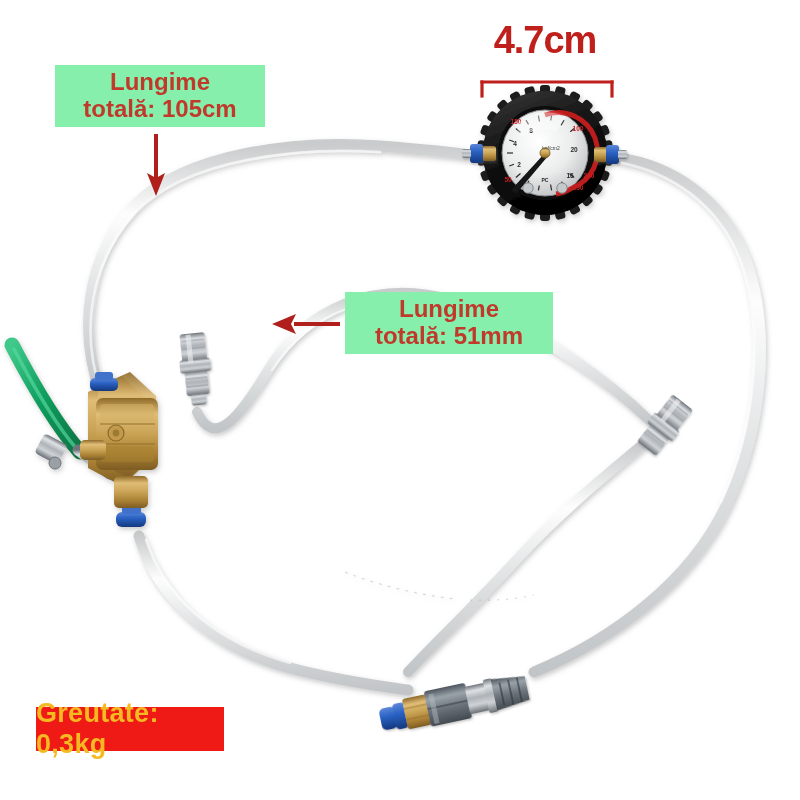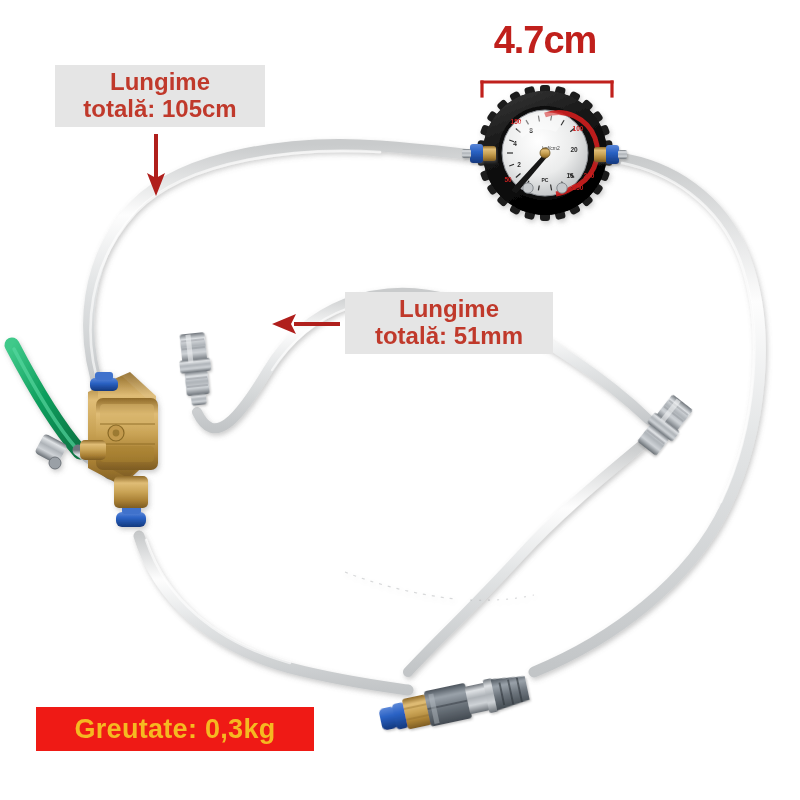--- a/index.html
+++ b/index.html
@@ -9,39 +9,39 @@
     font-family:"Liberation Sans", sans-serif;
     overflow:hidden;
     position:relative;
   }
   #stage{position:absolute;inset:0;width:800px;height:800px;}
   #art{position:absolute;inset:0;}
 
   
   .tag{
     position:absolute;
-    background:#e5e5e5;
+    background:#86efac;
     color:#c0392b;
     text-align:center;
     line-height:1.12;
     font-weight:700;
     white-space:pre-line;
     display:flex;align-items:center;justify-content:center;
   }
   #tag-length-total{
     left:55px;top:65px;width:210px;height:62px;
     font-size:24px;
   }
   #tag-length-hose{
     left:345px;top:292px;width:208px;height:62px;
     font-size:24px;
   }
   #tag-weight{
     position:absolute;
-    left:36px;top:707px;width:278px;height:44px;
+    left:36px;top:707px;width:188px;height:44px;
     background:#ef1a15;
     color:#f5b921;
     font-size:27px;font-weight:700;
     display:flex;align-items:center;justify-content:center;
     letter-spacing:.3px;
   }
   #tag-diameter{
     position:absolute;
     left:470px;top:19px;width:150px;height:42px;
     color:#c0201c;

